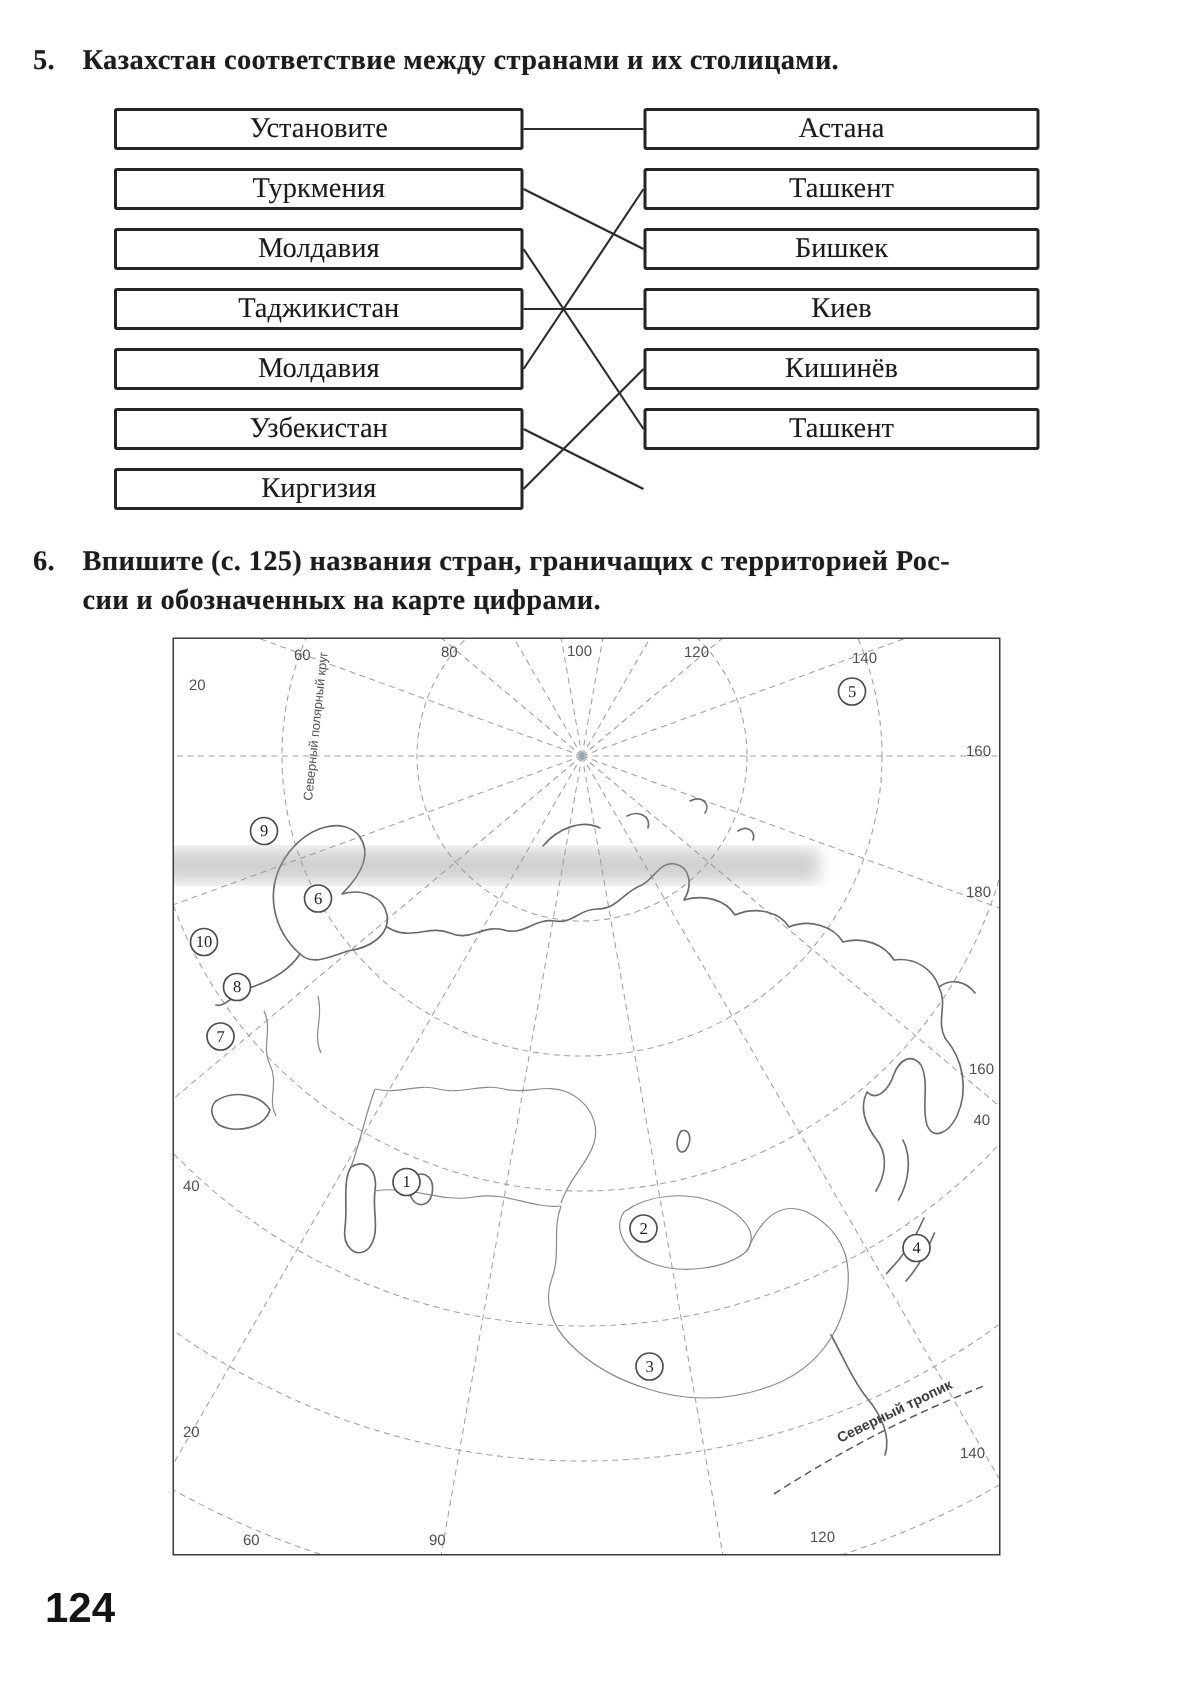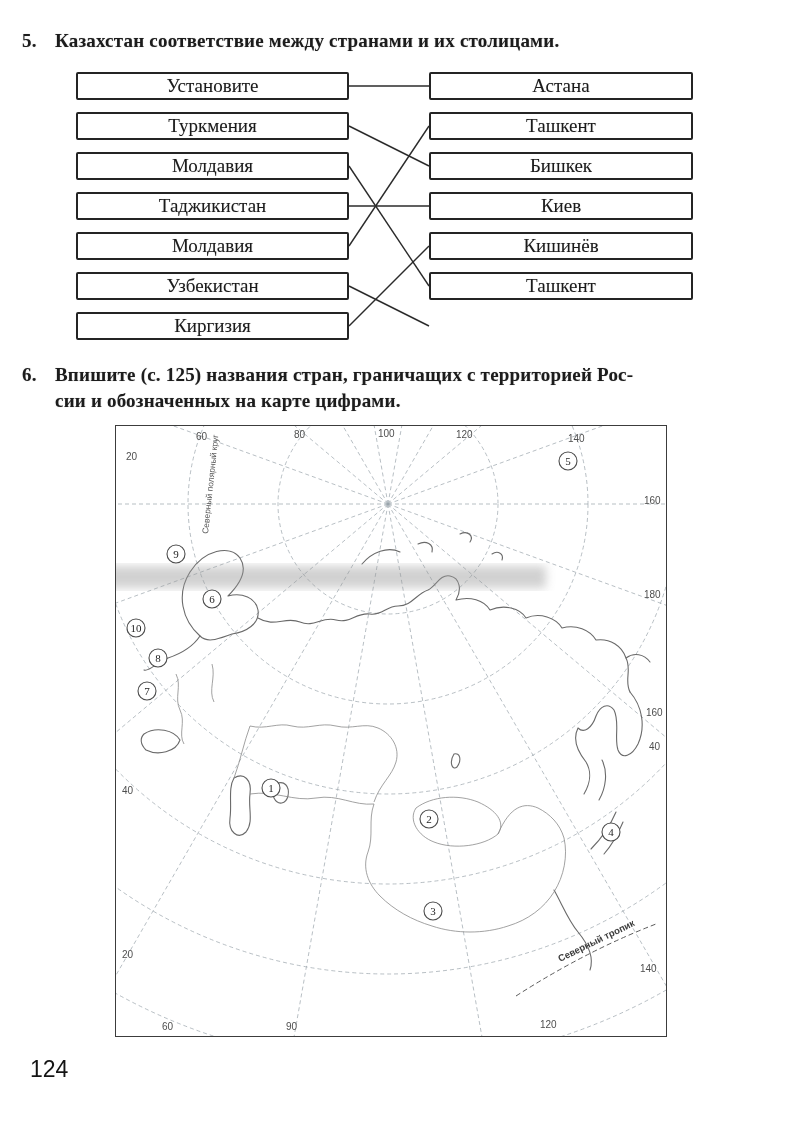--- a/index.html
+++ b/index.html
@@ -43,22 +43,22 @@
   #borders path { fill:none; stroke:#8a8a8a; stroke-width:0.8; }
   #tropicline { fill:none; stroke:#5a5a5a; stroke-width:1; stroke-dasharray:5 3; }
   #mapnumbers circle { fill:#ffffff; stroke:#4c4c4c; stroke-width:1.1; }
   text.mapnum { font-family:"Liberation Serif", serif; font-size:11px; fill:#1e1e1e; text-anchor:middle; }
   text.ticktext { font-family:"Liberation Sans", sans-serif; font-size:10px; fill:#4e4e4e; }
   text.maplabel { font-family:"Liberation Sans", sans-serif; font-size:8.5px; fill:#555; }
   text.tropiclabel { font-family:"Liberation Sans", sans-serif; font-size:9.5px; font-weight:bold; fill:#3d3d3d; }
 
   .page-num {
     position:absolute; top:1056px; left:30px;
-    font-family:"Liberation Sans", sans-serif; font-weight:normal;
-    font-size:23px; color:#141414;
+    font-family:"Liberation Sans", sans-serif; font-weight:bold;
+    font-size:28px; color:#141414;
   }
 </style>
 </head>
 <body>
 
 <div class="task-head" id="t5head">
   <span class="tnum">5.</span>
   <span class="ttext">Казахстан соответствие между странами и их столицами.</span>
 </div>
 

